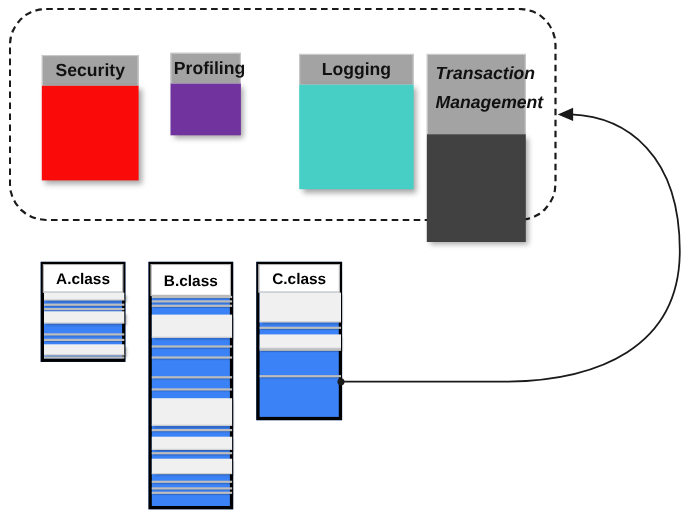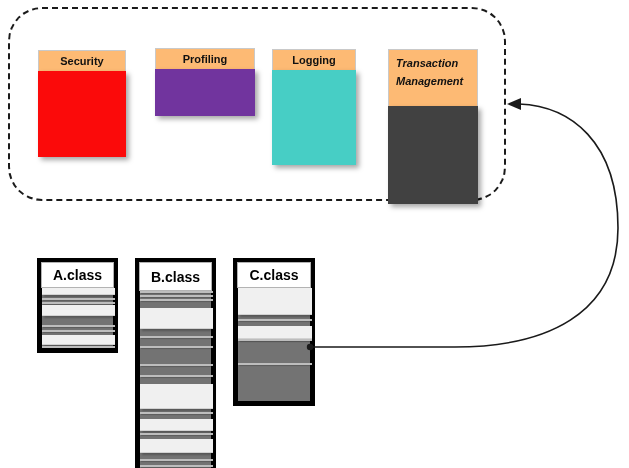--- a/index.html
+++ b/index.html
@@ -6,37 +6,37 @@
   body{font-family:"Liberation Sans",sans-serif;}
   .canvas{position:relative;width:629px;height:468px;background:#ffffff;overflow:hidden;}
 
   
   .aspect-box{position:absolute;left:8px;top:7px;width:494px;height:190px;
     border:2px dashed #1a1a1a;border-radius:34px;}
   .aspect-title{position:absolute;left:0;right:0;top:6px;text-align:center;
     font-size:21px;font-weight:bold;color:#000;letter-spacing:.5px;}
 
   .aspect-block{position:absolute;}
-  .block-label{background:#fdba74;border:1px solid #c9c9c9;border-bottom:none;
-    font-size:11px;font-weight:bold;color:#111;text-align:center;
+  .block-label{background:#a3a3a3;border:1px solid #c9c9c9;border-bottom:none;
+    font-size:16px;font-weight:bold;color:#111;text-align:center;
     padding:3px 2px 2px 2px;line-height:1.35;}
   .block-color{width:100%;box-shadow:3px 3px 5px rgba(0,0,0,.35);}
 
   .aspect-block.pos-security{left:28px;top:41px;width:88px;}
   .pos-security .block-color{height:86px;}
-  .aspect-block.pos-profiling{left:145px;top:39px;width:100px;}
+  .aspect-block.pos-profiling{left:145px;top:39px;width:64px;}
   .pos-profiling .block-color{height:47px;}
-  .aspect-block.pos-logging{left:262px;top:40px;width:84px;}
+  .aspect-block.pos-logging{left:262px;top:40px;width:104px;}
   .pos-logging .block-color{height:95px;}
   .aspect-block.pos-transaction{left:378px;top:40px;width:90px;}
   .pos-transaction .block-label{text-align:left;padding-left:7px;padding-top:5px;padding-bottom:16px;line-height:1.6;font-style:italic;}
   .pos-transaction .block-color{height:98px;}
 
   
-  .class-col{position:absolute;background:#737373;border:5px solid #000000;margin-top:20px;}
+  .class-col{position:absolute;background:#3b82f6;border:3px solid #000000;}
   .class-header{background:#fff;border:1px solid #b3b3b3;margin:-1px -1px 0 -1px;
     font-size:14px;font-weight:bold;color:#000;text-align:center;
     display:flex;align-items:center;justify-content:center;}
   .class-body{position:relative;overflow:visible;}
 
   .class-col.pos-a{left:37px;top:238px;width:71px;}
   .pos-a .class-header{height:24px;}
   .pos-a .class-body{height:60px;}
   .class-col.pos-b{left:135px;top:238px;width:71px;}
   .pos-b .class-header{height:27px;}

